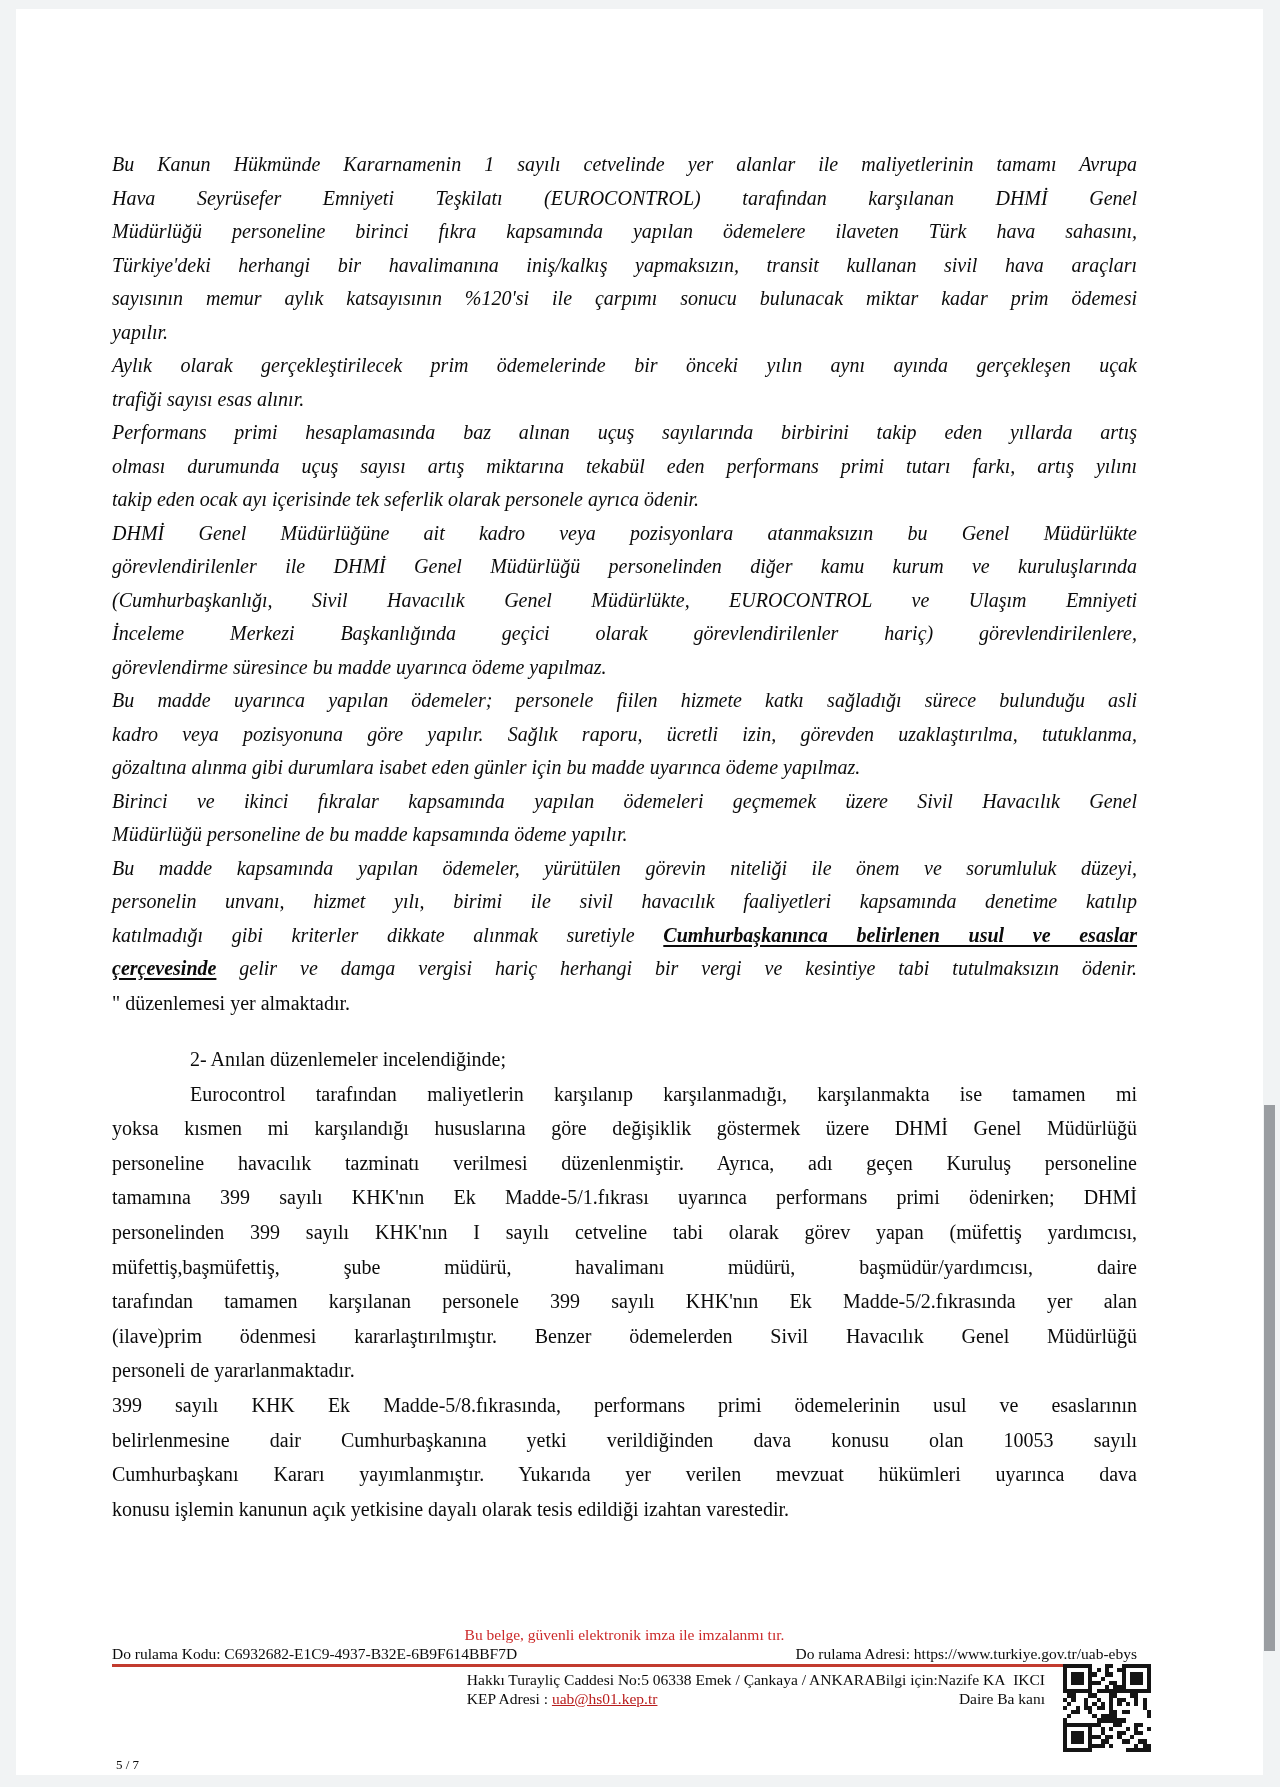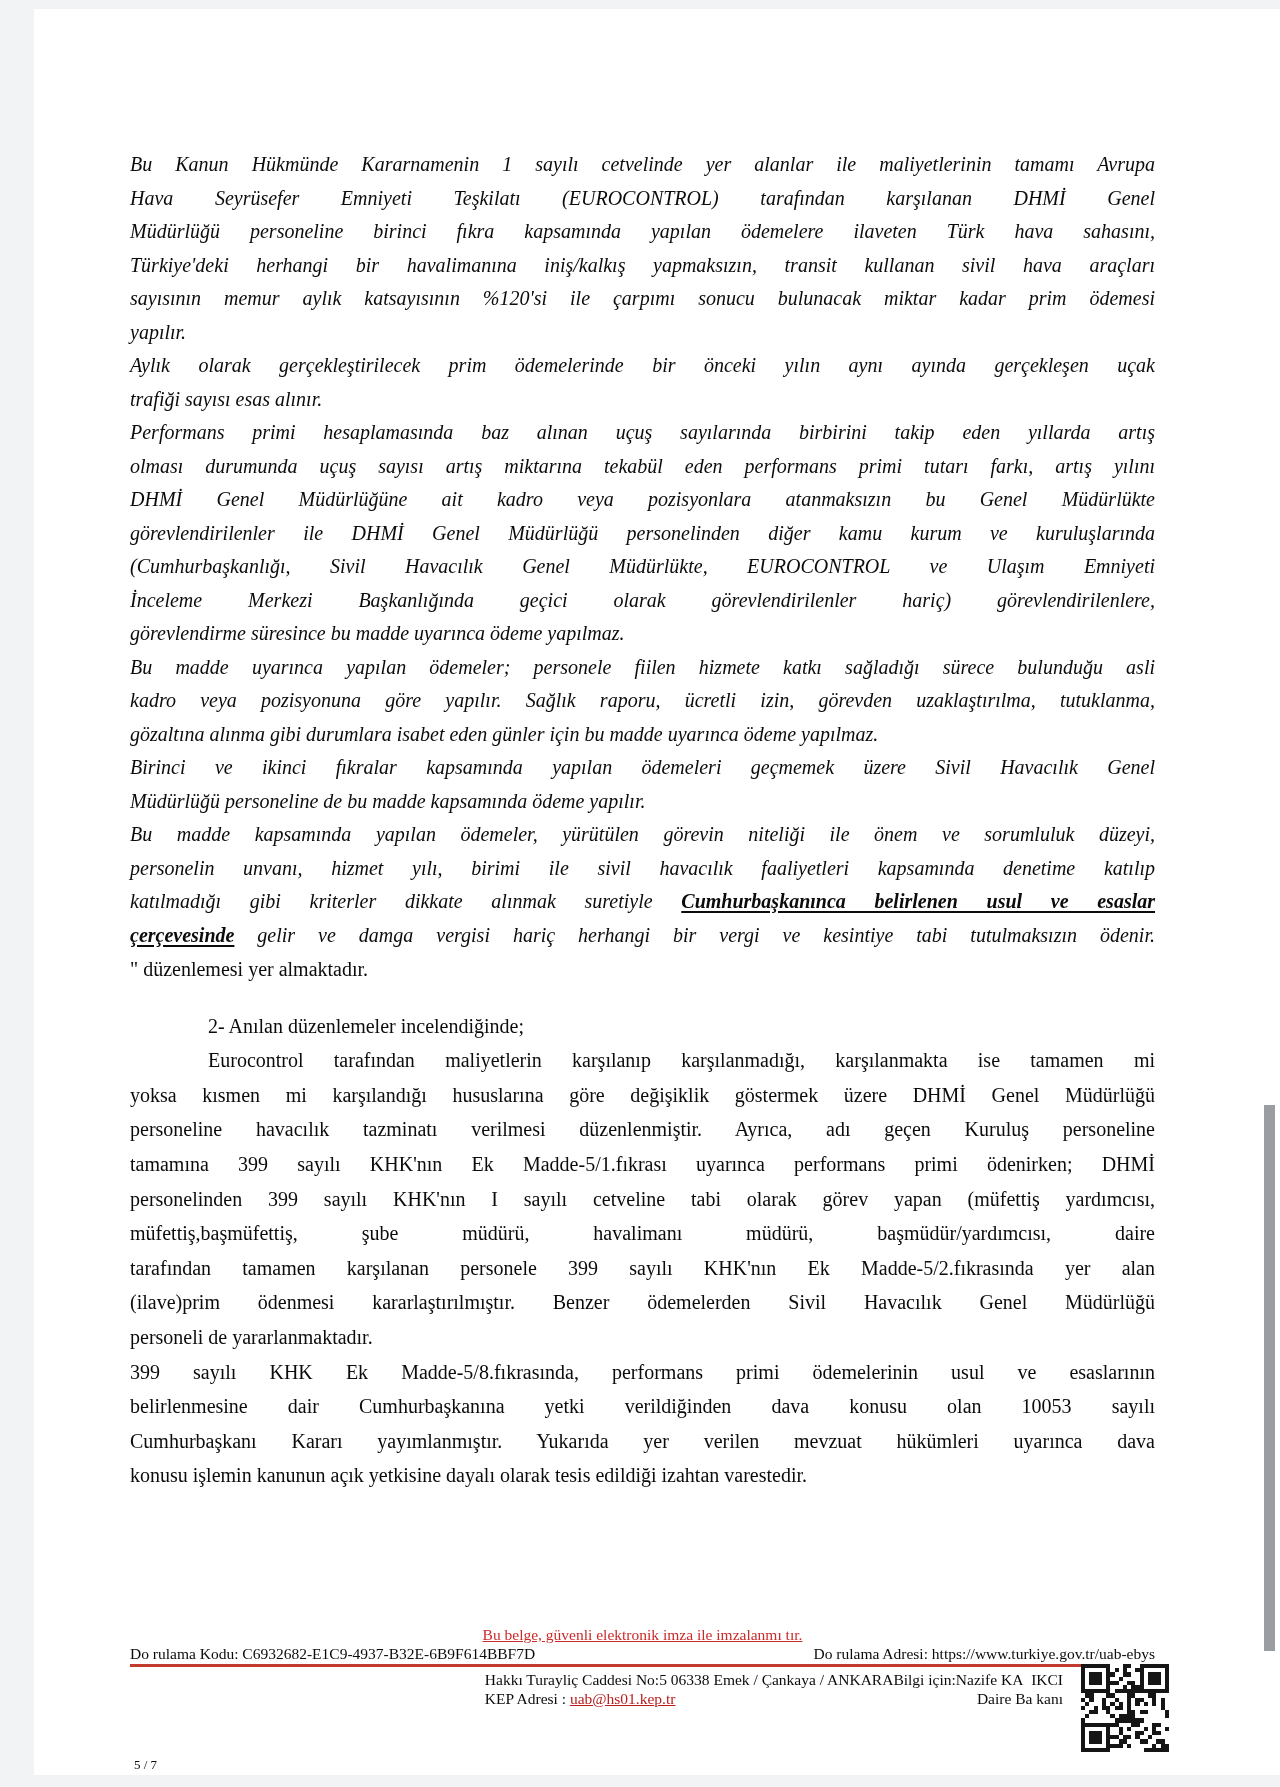--- a/index.html
+++ b/index.html
@@ -7,21 +7,20 @@
     width:1280px;height:1787px;
     background:#f1f3f4;
     overflow:hidden;
     font-family:"Liberation Serif",serif;
   }
   .paper{
     position:absolute;
     left:16px;top:9px;
     width:1247px;height:1766px;
     background:#ffffff;
-    margin-left:18px;
   }
   .content{
     padding:139px 126px 0 96px;
     color:#0b0b0b;
     font-size:20px;
   }
   .ln{min-height:1em;}
   .it{font-style:italic;line-height:33.5px;}
   .up{font-style:normal;line-height:34.6px;}
   .j{text-align:justify;text-align-last:justify;}
@@ -35,21 +34,20 @@
     position:absolute;
     left:96px;top:1617px;
     width:1025px;height:160px;
     font-size:15.5px;color:#0b0b0b;
   }
   .f-notice{
     text-align:center;
     color:#cc2a2a;
     line-height:18px;
     margin-bottom:1px;
-    text-decoration:underline;
   }
   .f-row{
     display:flex;
     justify-content:space-between;
     line-height:17px;
   }
   .f-line{
     border-top:3px solid #c23b2e;
     margin-top:2px;
     margin-bottom:4px;
@@ -102,20 +100,21 @@
     <div class="ln it j">Bu Kanun Hükmünde Kararnamenin 1 sayılı cetvelinde yer alanlar ile maliyetlerinin tamamı Avrupa</div>
     <div class="ln it j">Hava Seyrüsefer Emniyeti Teşkilatı (EUROCONTROL) tarafından karşılanan DHMİ Genel</div>
     <div class="ln it j">Müdürlüğü personeline birinci fıkra kapsamında yapılan ödemelere ilaveten Türk hava sahasını,</div>
     <div class="ln it j">Türkiye'deki herhangi bir havalimanına iniş/kalkış yapmaksızın, transit kullanan sivil hava araçları</div>
     <div class="ln it j">sayısının memur aylık katsayısının %120'si ile çarpımı sonucu bulunacak miktar kadar prim ödemesi</div>
     <div class="ln it l">yapılır.</div>
     <div class="ln it j">Aylık olarak gerçekleştirilecek prim ödemelerinde bir önceki yılın aynı ayında gerçekleşen uçak</div>
     <div class="ln it l">trafiği sayısı esas alınır.</div>
     <div class="ln it j">Performans primi hesaplamasında baz alınan uçuş sayılarında birbirini takip eden  yıllarda artış</div>
     <div class="ln it j">olması durumunda uçuş sayısı artış miktarına tekabül eden performans primi tutarı farkı, artış yılını</div>
+    <div class="ln it l">takip eden ocak ayı içerisinde tek seferlik olarak personele ayrıca ödenir.</div>
     <div class="ln it j">DHMİ Genel Müdürlüğüne ait kadro veya pozisyonlara atanmaksızın bu Genel Müdürlükte</div>
     <div class="ln it j">görevlendirilenler ile DHMİ Genel Müdürlüğü personelinden diğer kamu kurum ve kuruluşlarında</div>
     <div class="ln it j">(Cumhurbaşkanlığı, Sivil Havacılık Genel Müdürlükte, EUROCONTROL ve Ulaşım Emniyeti</div>
     <div class="ln it j">İnceleme Merkezi Başkanlığında geçici olarak görevlendirilenler hariç) görevlendirilenlere,</div>
     <div class="ln it l">görevlendirme süresince bu madde uyarınca ödeme yapılmaz.</div>
     <div class="ln it j">Bu madde uyarınca yapılan ödemeler; personele fiilen hizmete katkı sağladığı sürece bulunduğu asli</div>
     <div class="ln it j">kadro veya pozisyonuna göre yapılır. Sağlık raporu, ücretli izin, görevden uzaklaştırılma, tutuklanma,</div>
     <div class="ln it l">gözaltına alınma gibi durumlara isabet eden günler için bu madde uyarınca ödeme yapılmaz.</div>
     <div class="ln it j">Birinci ve ikinci fıkralar kapsamında yapılan ödemeleri geçmemek üzere Sivil Havacılık Genel</div>
     <div class="ln it l">Müdürlüğü personeline de bu madde kapsamında ödeme yapılır.</div>

